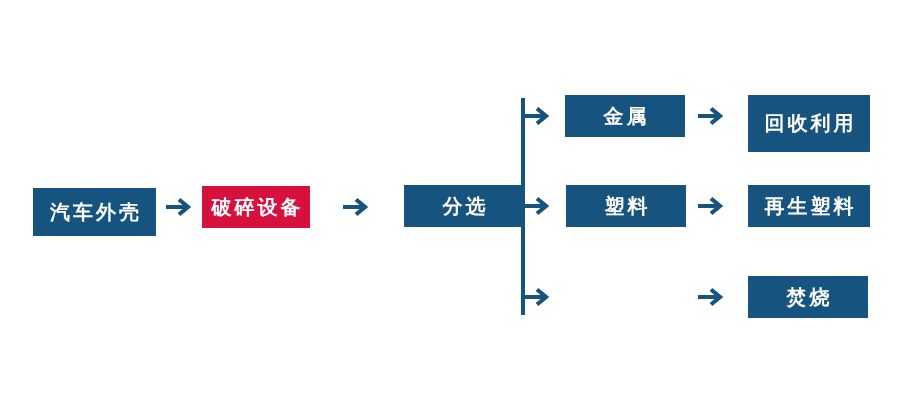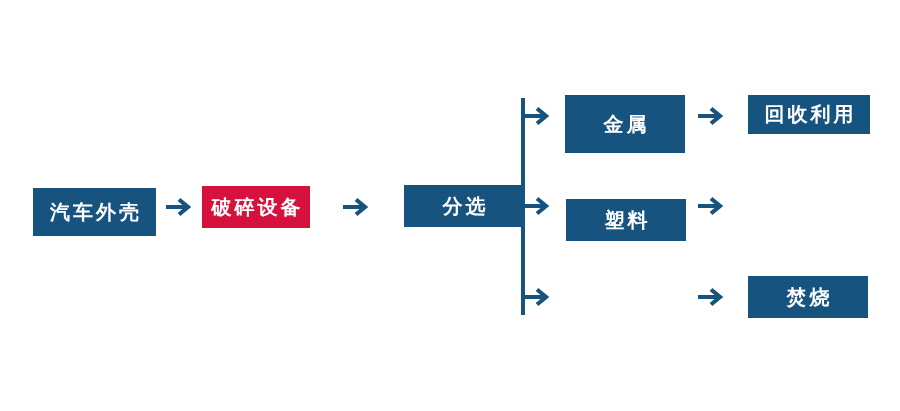--- a/index.html
+++ b/index.html
@@ -68,33 +68,34 @@
     <path d="M2 10 H24 M15 2.5 L24 10 L15 17.5"></path>
   </svg>
 
   <div class="node blue" style="left:404px; top:185px; width:120px; height:42px;">分选</div>
 
   <div class="vline"></div>
 
   <svg class="arrow" style="left:522px; top:106px;" viewBox="0 0 30 20" aria-hidden="true">
     <path d="M2 10 H24 M15 2.5 L24 10 L15 17.5"></path>
   </svg>
-  <div class="node blue" style="left:565px; top:95px; width:120px; height:58px;text-align:center;">金属</div>
+  <div class="node blue" style="left:565px; top:95px; width:120px; height:42px;text-align:center;">金属</div>
   <svg class="arrow" style="left:696px; top:106px;" viewBox="0 0 30 20" aria-hidden="true">
     <path d="M2 10 H24 M15 2.5 L24 10 L15 17.5"></path>
   </svg>
-  <div class="node blue" style="left:748px; top:95px; width:122px; height:39px;">回收利用</div>
+  <div class="node blue" style="left:748px; top:95px; width:122px; height:57px;">回收利用</div>
 
   <svg class="arrow" style="left:522px; top:196px;" viewBox="0 0 30 20" aria-hidden="true">
     <path d="M2 10 H24 M15 2.5 L24 10 L15 17.5"></path>
   </svg>
-  <div class="node blue" style="left:566px; top:199px; width:120px; height:42px;">塑料</div>
+  <div class="node blue" style="left:566px; top:185px; width:120px; height:42px;">塑料</div>
   <svg class="arrow" style="left:696px; top:196px;" viewBox="0 0 30 20" aria-hidden="true">
     <path d="M2 10 H24 M15 2.5 L24 10 L15 17.5"></path>
   </svg>
+  <div class="node blue" style="left:748px; top:185px; width:122px; height:42px;">再生塑料</div>
 
   <svg class="arrow" style="left:522px; top:287px;" viewBox="0 0 30 20" aria-hidden="true">
     <path d="M2 10 H24 M15 2.5 L24 10 L15 17.5"></path>
   </svg>
   <svg class="arrow" style="left:696px; top:287px;" viewBox="0 0 30 20" aria-hidden="true">
     <path d="M2 10 H24 M15 2.5 L24 10 L15 17.5"></path>
   </svg>
   <div class="node blue" style="left:748px; top:276px; width:120px; height:42px;">焚烧</div>
 
 </div>

